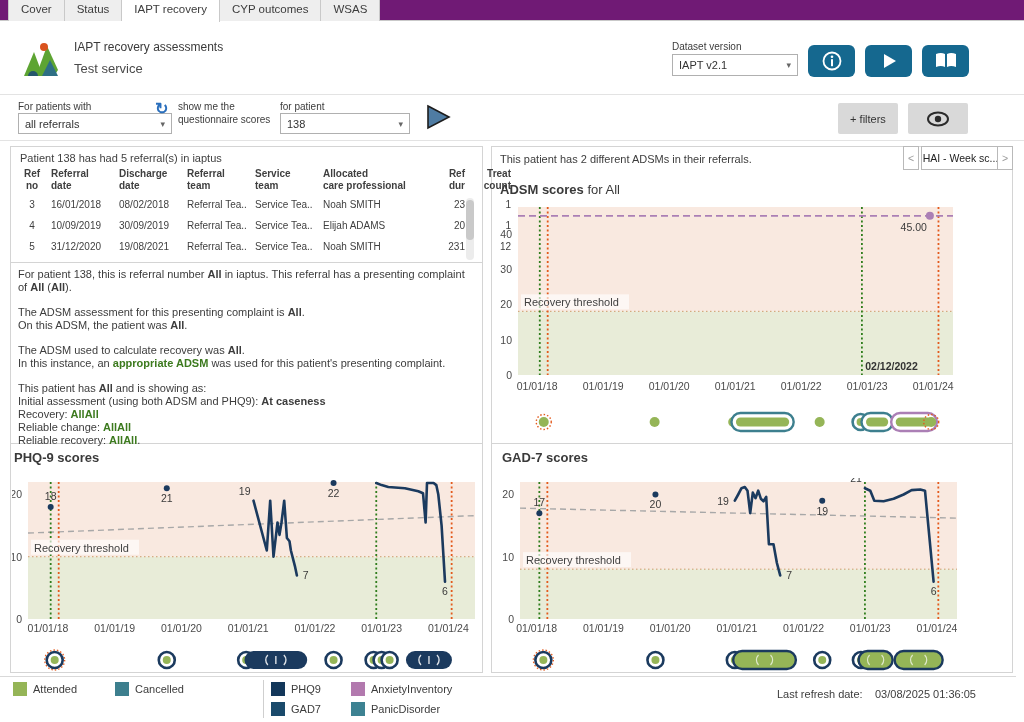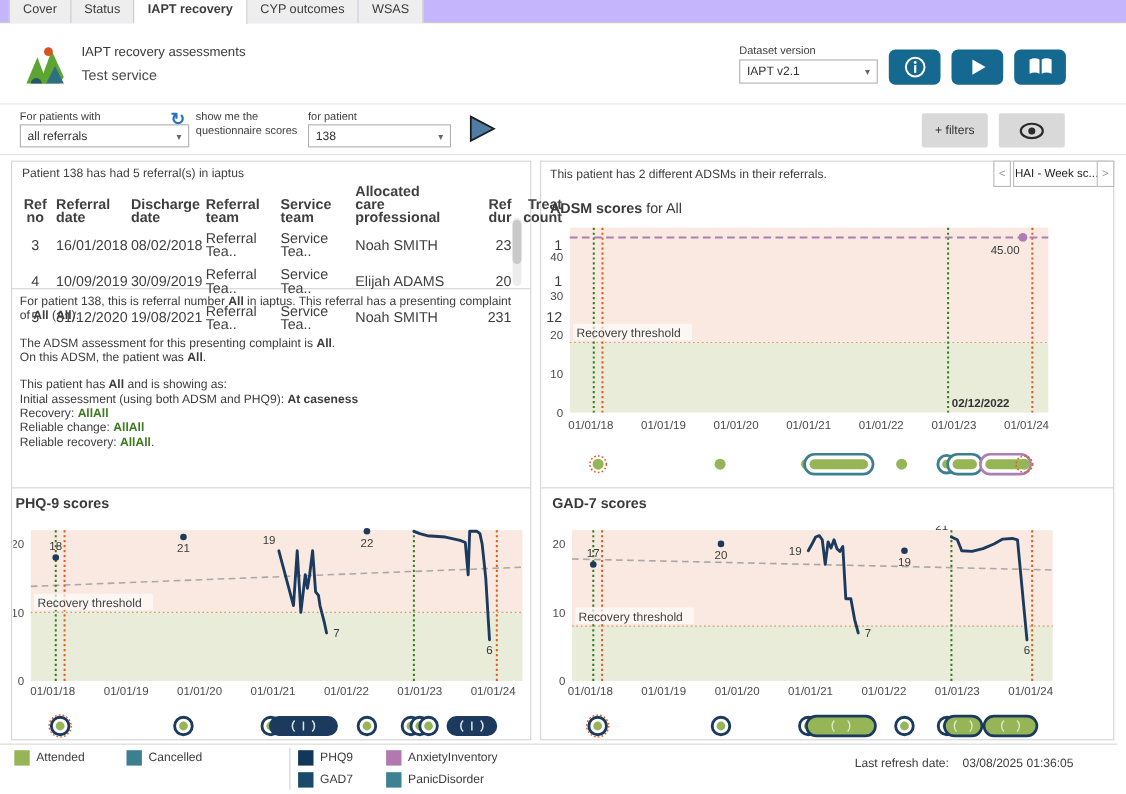--- a/index.html
+++ b/index.html
@@ -1,43 +1,43 @@
 <!DOCTYPE html>
 <html><head>
 <meta charset="utf-8">
 <style>
   html,body{margin:0;padding:0;background:#fff;}
   .stage{position:relative;width:1024px;height:722px;background:#ffffff;
          font-family:"Liberation Sans",sans-serif;color:#3f3f3f;overflow:hidden;}
   .abs{position:absolute;}
   
-  .tabbar{position:absolute;left:0;top:8;width:1024px;height:21px;background:#c4b5fd;
+  .tabbar{position:absolute;left:0;top:8;width:1024px;height:21px;background:#701a75;
           border-bottom:1px solid #c9c9c9;display:flex;padding-left:8px;box-sizing:border-box;}
   .tab{font-size:11.5px;color:#3c3c3c;padding:3px 12px 0 12px;border-right:1px solid #c9c9c9;
        height:21px;box-sizing:border-box;background:#eeeeee;white-space:nowrap;}
   .tab:first-child{border-left:1px solid #c9c9c9;}
-  .tab.active{background:#ffffff;height:22px;font-weight:bold;}
+  .tab.active{background:#ffffff;height:22px;}
   
   .h-title{font-size:12px;color:#3a3a3a;}
   .h-sub{font-size:13px;color:#4a4a4a;}
   .small-label{font-size:10px;color:#3c3c3c;}
   .select{border:1px solid #b0b0b0;background:#fff;font-size:11px;color:#333;
           display:flex;align-items:center;justify-content:space-between;
           padding:0 6px;box-sizing:border-box;}
   .select .arrow{color:#666;font-size:9px;}
   .bluebtn{background:#15688f;border-radius:6px;display:flex;align-items:center;justify-content:center;}
   .graybtn{background:#d9d9d9;border-radius:2px;display:flex;align-items:center;justify-content:center;
            font-size:11px;color:#333;}
   
   .panel{border:1px solid #d4d4d4;box-sizing:border-box;background:#fff;}
   .divider-h{background:#d4d4d4;height:1px;}
   .divider-v{background:#cfcfcf;width:1px;}
   
   .reftitle{font-size:11px;color:#3f3f3f;}
-  table.ref{border-collapse:collapse;font-size:13px;color:#3f3f3f;table-layout:fixed;}
+  table.ref{border-collapse:collapse;font-size:10px;color:#3f3f3f;table-layout:fixed;}
   table.ref th{font-weight:bold;text-align:left;vertical-align:bottom;padding:2px 3px;line-height:12px;}
   table.ref td{padding:4px 3px;line-height:12px;}
   table.ref th.r,table.ref td.r{text-align:right;}
   table.ref th.c,table.ref td.c{text-align:center;}
   table.ref tbody tr{border-top:1px solid transparent;}
   
   .narr{font-size:11px;line-height:13px;color:#3c3c3c;}
   .narr .para{margin-bottom:12px;}
   .narr .b{font-weight:bold;}
   .narr .g{font-weight:bold;color:#3c7a1e;}
@@ -186,20 +186,24 @@
   <div class="abs" style="left:466px;top:198px;width:8px;height:62px;background:#ececec;border-radius:4px;"></div>
   <div class="abs" style="left:466px;top:200px;width:8px;height:40px;background:#c9c9c9;border-radius:4px;"></div>
 
   <div class="abs narr" style="left:18px;top:268px;width:458px;" id="narrative">
       <div class="para">
         <div><span>For patient 138, this is referral number </span><span class="b">All</span><span> in iaptus.  This referral has a presenting complaint of </span><span class="b">All</span><span> (</span><span class="b">All</span><span>).</span></div>
       </div>
       <div class="para">
         <div><span>The ADSM assessment for this presenting complaint is </span><span class="b">All</span><span>.</span></div>
         <div><span>On this ADSM, the patient was </span><span class="b">All</span><span>.</span></div>
+      </div>
+      <div class="para">
+        <div><span>The ADSM used to calculate recovery was </span><span class="b">All</span><span>.</span></div>
+        <div><span>In this instance, an </span><span class="g">appropriate ADSM</span><span> was used for this patient's presenting complaint.</span></div>
       </div>
       <div class="para">
         <div><span>This patient has </span><span class="b">All</span><span> and is showing as:</span></div>
         <div><span>Initial assessment (using both ADSM and PHQ9): </span><span class="b">At caseness</span></div>
         <div><span>Recovery: </span><span class="g">AllAll</span></div>
         <div><span>Reliable change: </span><span class="g">AllAll</span></div>
         <div><span>Reliable recovery: </span><span class="g">AllAll</span><span>.</span></div>
       </div>
     </div>
 

